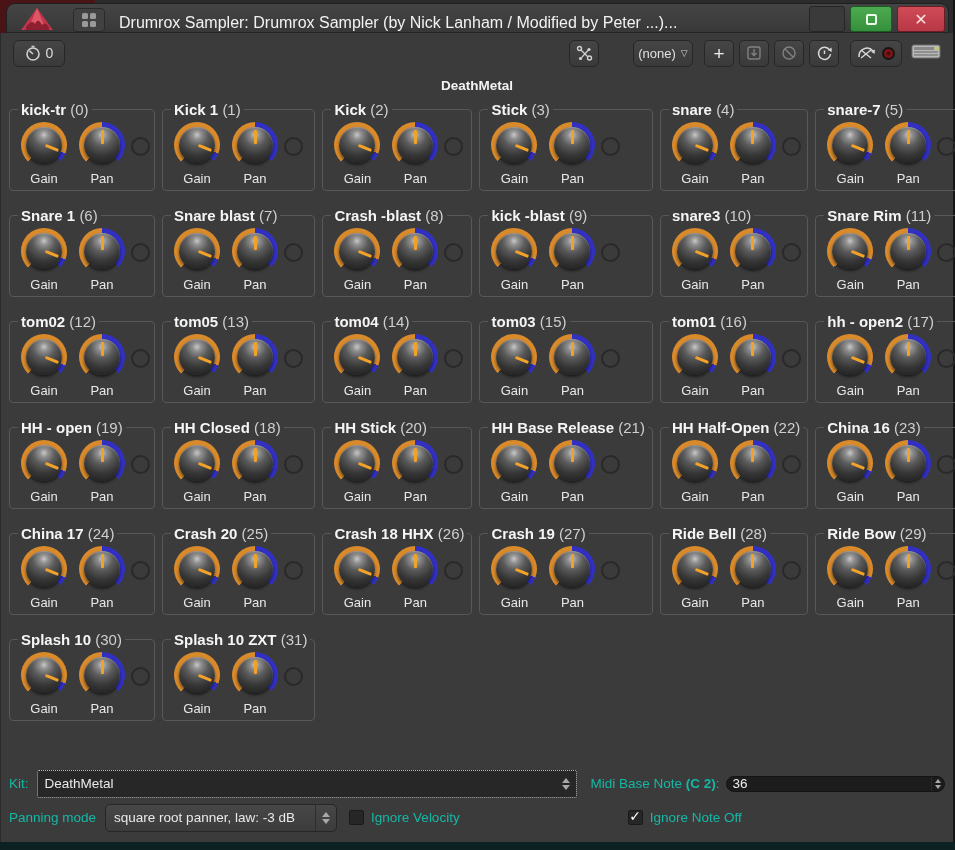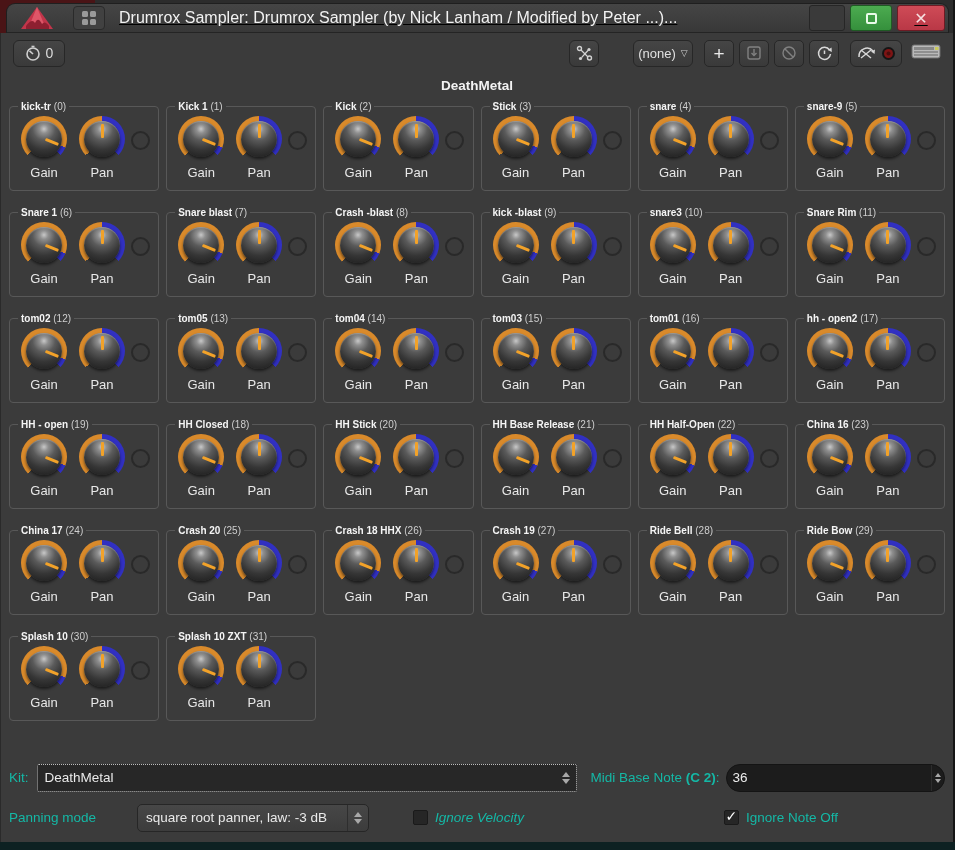--- a/index.html
+++ b/index.html
@@ -12,21 +12,21 @@
   body{font-family:"Liberation Sans","DejaVu Sans",sans-serif;background:#262626;position:relative;}
   .screen{position:absolute;inset:0;}
   .desktop-top{position:absolute;top:0;left:0;right:0;height:34px;background:#2c2c2c;}
   .desktop-top .maroon{position:absolute;top:0;left:0;width:95px;height:34px;background:#4a1416;}
   .desktop-bottom{position:absolute;left:0;right:0;bottom:0;height:8px;background:#0d2122;}
   .side-edge-r{position:absolute;top:0;bottom:8px;right:0;width:2px;background:#151515;}
 
   
   .titlebar{position:absolute;top:3px;left:6px;right:6px;height:30px;background:linear-gradient(#454545,#383838);
     border:1px solid #1f1f1f;border-bottom:1px solid #242424;border-radius:9px 9px 0 0;
-    display:flex;align-items:center;padding:0 3px 0 8px;text-decoration:underline;}
+    display:flex;align-items:flex-end;padding:0 3px 0 8px;}
   .tb-logo{width:44px;height:26px;display:flex;align-items:center;justify-content:center;}
   .tb-menu-btn{width:32px;height:24px;margin-left:14px;background:#414141;border:1px solid #2a2a2a;border-radius:4px;
     display:flex;align-items:center;justify-content:center;}
   .grid-glyph{display:grid;grid-template-columns:6px 6px;grid-template-rows:6px 6px;gap:2px;}
   .grid-glyph i{background:#9a9a9a;border-radius:1.5px;}
   .tb-title{color:#f2f2f2;font-size:16px;margin-left:14px;white-space:nowrap;overflow:hidden;flex:1;}
   .tb-btn{height:26px;border-radius:3px;margin-left:5px;display:flex;align-items:center;justify-content:center;}
   .tb-min{width:36px;background:#3a3a3a;border:1px solid #262626;}
   .tb-max{width:42px;background:linear-gradient(#4cab50,#35903c);border:1px solid #1f5a24;}
   .tb-max .sq{width:11px;height:11px;border:2px solid #eafbe9;border-radius:2px;}
@@ -51,21 +51,21 @@
   .plus-glyph{font-size:19px;font-weight:400;color:#e8e8e8;line-height:1;}
   .rec-btn{width:52px;margin-left:11px;gap:4px;}
   .kbd-icon{margin-left:9px;}
 
   
   .kit-header{text-align:center;color:#f3f3f3;font-weight:bold;font-size:13.5px;height:26px;line-height:26px;margin-top:2px;}
 
   
   .pad-grid{display:grid;grid-template-columns:repeat(6,1fr);column-gap:7px;row-gap:16px;padding:0 8px;margin-top:2px;}
   fieldset.pad{border:1px solid var(--border);border-radius:4px;height:90px;padding:2px 4px 0 8px;}
-  fieldset.pad legend{font-size:10px;color:var(--txt);padding:0 3px;margin-left:0;white-space:nowrap;}
+  fieldset.pad legend{font-size:15px;color:var(--txt);padding:0 3px;margin-left:0;white-space:nowrap;}
   fieldset.pad legend b{font-weight:bold;color:#f5f5f5;}
   fieldset.pad legend .num{color:#cfcfcf;font-weight:normal;}
   .knob-row{display:flex;align-items:flex-start;margin-top:2px;}
   .knob-col{display:flex;flex-direction:column;align-items:center;width:52px;}
   .knob-col + .knob-col{margin-left:6px;}
   .knob{position:relative;width:46px;height:46px;}
   .arc{position:absolute;inset:0;border-radius:50%;}
   .arc.gain{background:conic-gradient(from -135deg,var(--orange) 0 var(--gain-sweep),var(--blue) var(--gain-sweep) 270deg,transparent 270deg 360deg);}
   .arc.pan{background:conic-gradient(from -135deg,var(--orange) 0 var(--pan-sweep),var(--blue) var(--pan-sweep) 270deg,transparent 270deg 360deg);}
   .kbody{position:absolute;inset:5px;border-radius:50%;
@@ -74,41 +74,41 @@
   .pointer{position:absolute;left:50%;top:50%;width:3px;height:14px;margin-left:-1.5px;margin-top:-15px;
     background:var(--pointer);border-radius:1px;transform-origin:50% 107%;}
   .pointer.gain{transform:rotate(var(--gain-angle));}
   .pointer.pan{transform:rotate(var(--pan-angle));}
   .klabel{color:#e8e8e8;font-size:13px;margin-top:3px;}
   .led{width:19px;height:19px;border:2px solid #292929;border-radius:50%;margin-left:3px;margin-top:15px;flex:none;}
 
   
   .footer{position:absolute;left:0;right:0;bottom:10px;padding:0 8px;}
   .frow{display:flex;align-items:center;height:29px;}
-  .frow + .frow{margin-top:11px;gap:32px;}
+  .frow + .frow{margin-top:5px;}
   .flabel{color:#14b8a6;font-size:13.5px;white-space:nowrap;}
   .combo{height:28px;display:flex;align-items:center;color:#eaeaea;font-size:13.5px;}
   .kit-combo{width:540px;margin-left:8px;background:#272727;border:1px dotted #bdbdbd;border-radius:2px;
     padding-left:7px;justify-content:space-between;}
   .spin-arrows{display:flex;flex-direction:column;align-items:center;justify-content:center;gap:2px;padding:0 6px;}
   .spin-arrows i{width:0;height:0;border-left:4px solid transparent;border-right:4px solid transparent;display:block;}
   .spin-arrows i.up{border-bottom:5px solid #a8a8a8;}
   .spin-arrows i.dn{border-top:5px solid #a8a8a8;}
   .midi-label{margin-left:14px;}
-  .spinbox{flex:1;margin-left:6px;height:28px;background:#1c1c1c;border:1px solid #141414;border-radius:14px;
+  .spinbox{flex:1;margin-left:6px;height:16px;background:#1c1c1c;border:1px solid #141414;border-radius:14px;
     display:flex;align-items:center;color:#ededed;font-size:13.5px;}
   .spinbox .val{flex:1;padding-left:6px;}
   .spinbox .spin-arrows{border-left:1px solid #2c2c2c;height:100%;padding:0 3px;}
   .spinbox .spin-arrows i.up{border-bottom-width:4px;border-left-width:3px;border-right-width:3px;}
   .spinbox .spin-arrows i.dn{border-top-width:4px;border-left-width:3px;border-right-width:3px;}
   .pan-combo{width:232px;margin-left:9px;background:linear-gradient(#474747,#3c3c3c);border:1px solid #262626;
     border-radius:5px;padding-left:8px;justify-content:space-between;}
   .pan-combo .spin-arrows{border-left:1px solid #2e2e2e;height:100%;}
   .chk-group{display:flex;align-items:center;gap:7px;}
-  .vel-group{margin-left:12px;font-style:italic;}
+  .vel-group{margin-left:12px;}
   .noteoff-group{margin-left:168px;}
   .checkbox{width:15px;height:15px;background:#262626;border:1px solid #1a1a1a;border-radius:2px;
     display:flex;align-items:center;justify-content:center;color:#fff;font-size:14px;font-weight:bold;line-height:1;}
   .checkbox .checkmark{margin-top:-3px;}
 </style>
 </head>
 <body>
 
 <div class="screen">
   <div class="desktop-top">
@@ -328,21 +328,21 @@
               <div class="kbody"></div>
               <div class="pointer pan"></div>
             </div>
             <div class="klabel">Pan</div>
           </div>
           <div class="led"></div>
         </div>
       </fieldset>
 
       <fieldset class="pad">
-        <legend><b>snare-9</b> <span class="num">(5)</span></legend>
+        <legend><b>snare-7</b> <span class="num">(5)</span></legend>
         <div class="knob-row">
           <div class="knob-col">
             <div class="knob">
               <div class="arc gain"></div>
               <div class="kbody"></div>
               <div class="pointer gain"></div>
             </div>
             <div class="klabel">Gain</div>
           </div>
           <div class="knob-col">

